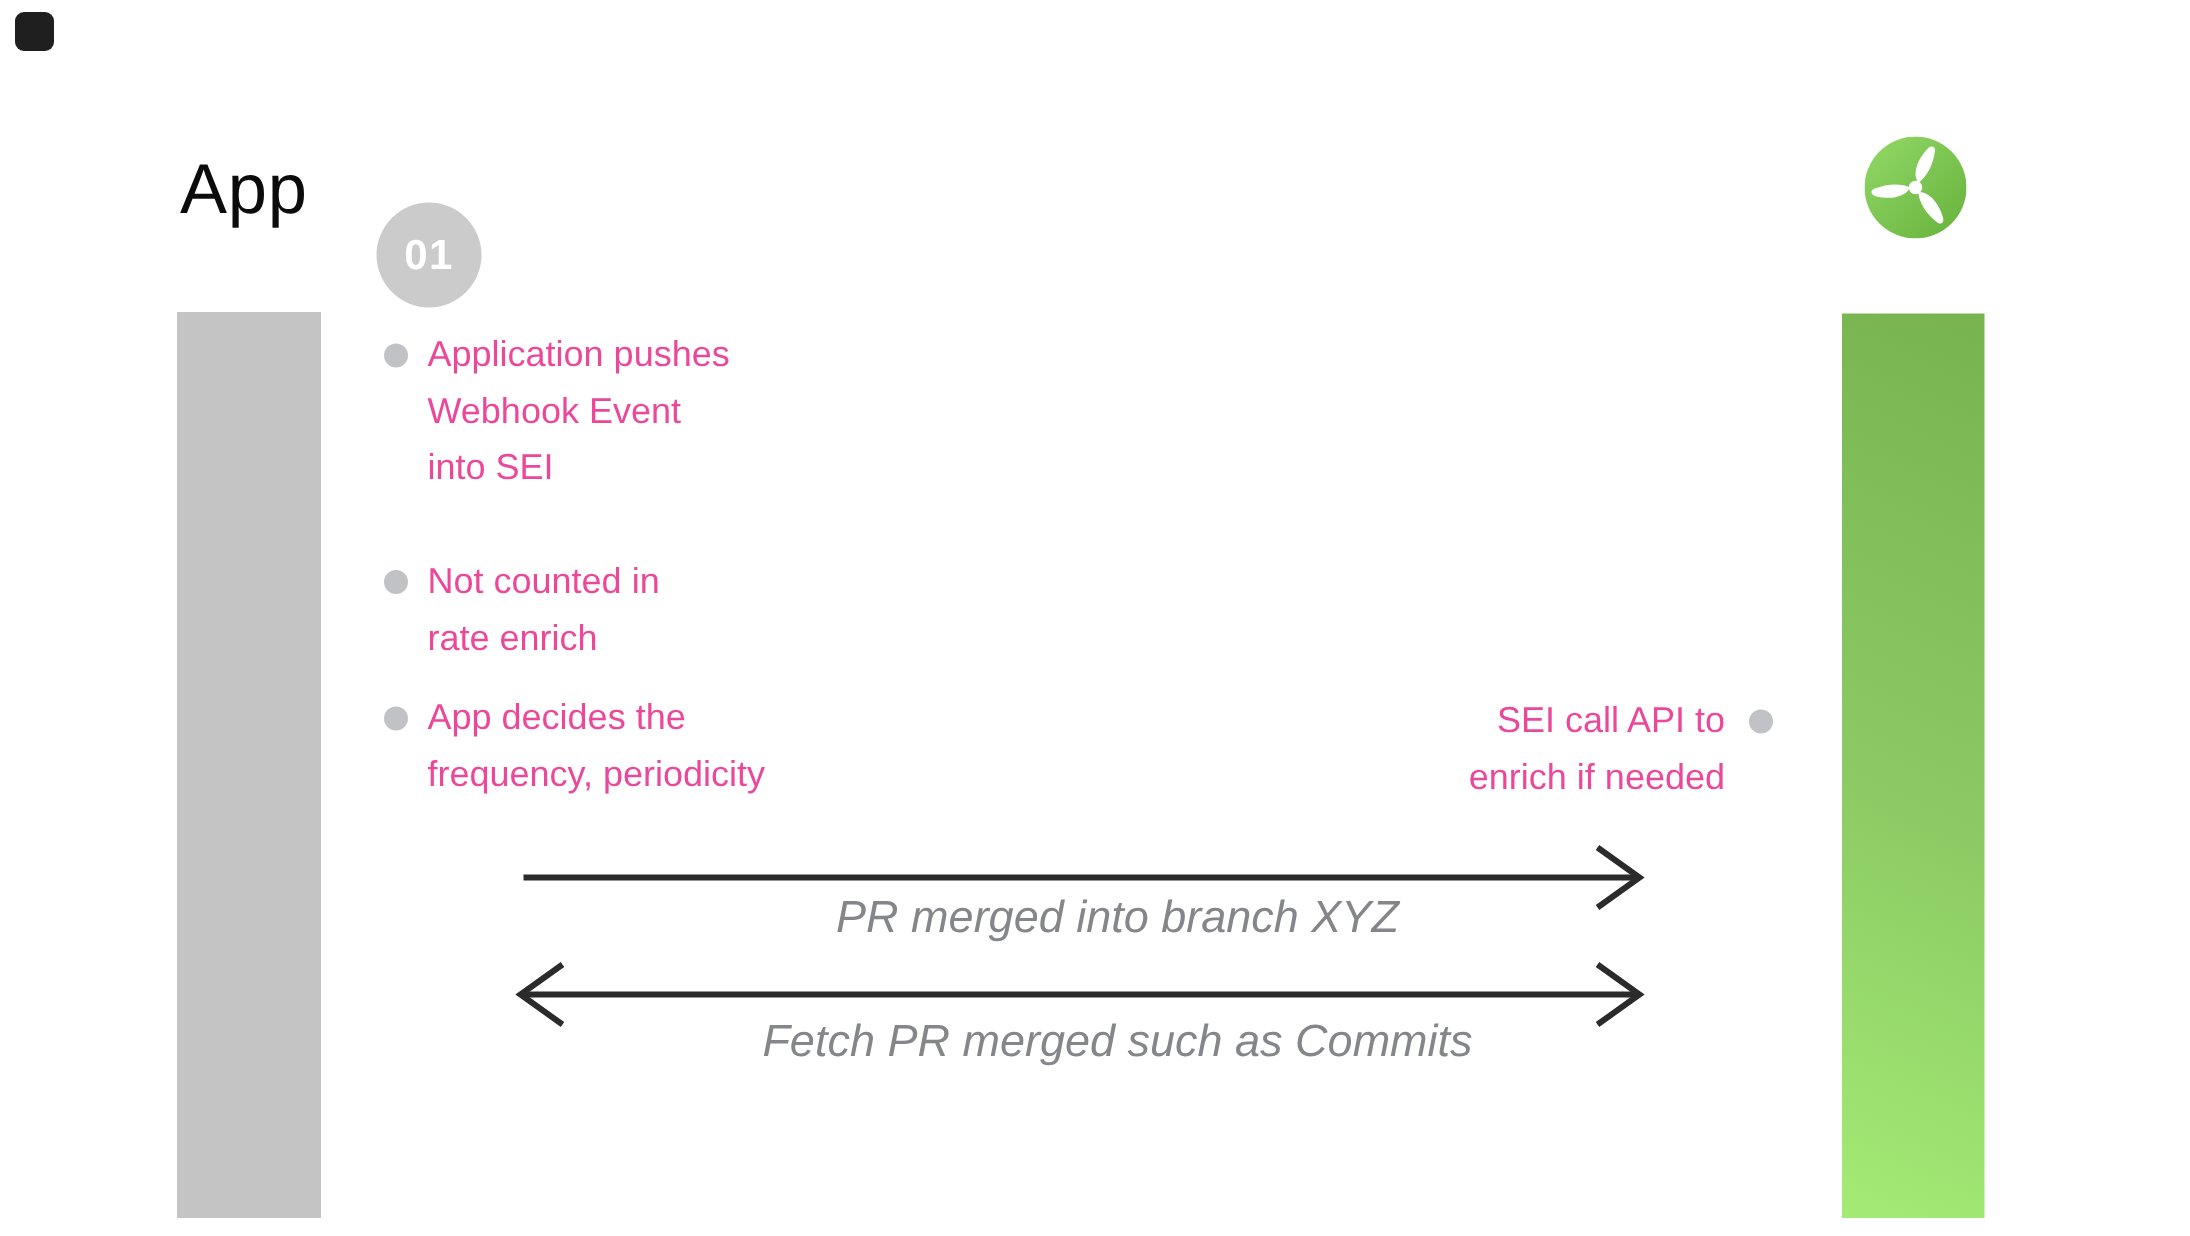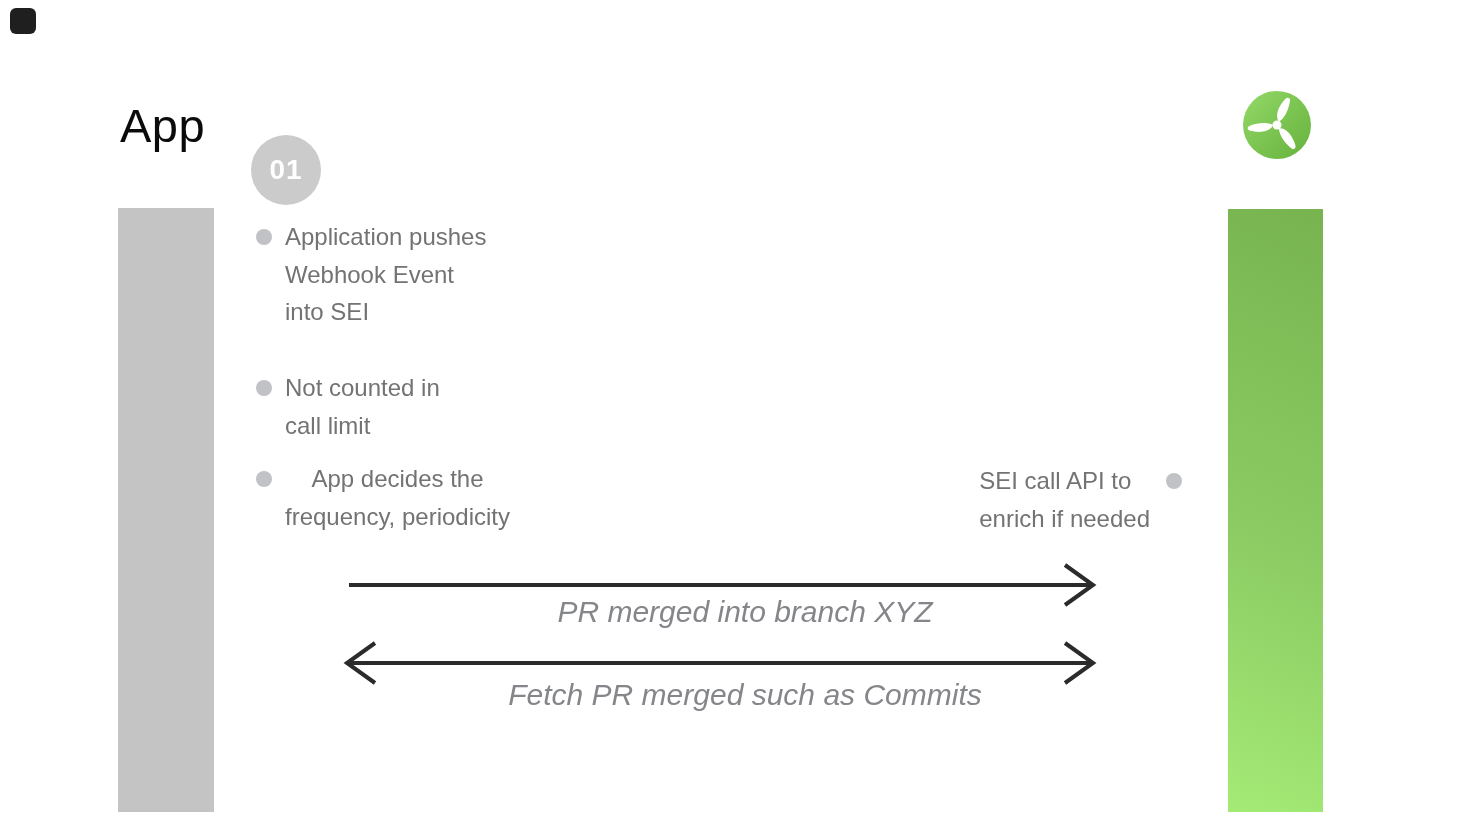--- a/index.html
+++ b/index.html
@@ -70,44 +70,44 @@
   }
   .bullet-item {
     position: absolute;
     left: 256px;
     display: flex;
     align-items: flex-start;
     gap: 13px;
   }
   .bullet-item.i1 { top: 218px; }
   .bullet-item.i2 { top: 369px; }
-  .bullet-item.i3 { top: 460px; text-align: center; }
+  .bullet-item.i3 { top: 460px; }
   .dot {
     width: 16px; height: 16px;
     border-radius: 50%;
     background: #c1c2c6;
     margin-top: 11px;
     flex: 0 0 auto;
   }
   .bullet-text {
     font-size: 24px;
     line-height: 37.5px;
-    color: #737373;
+    color: #ec4899;
     white-space: pre-line;
   }
   .sei-bullet {
     position: absolute;
     left: 862px; top: 462px;
     width: 320px;
     display: flex;
     justify-content: flex-end;
     align-items: flex-start;
     gap: 16px;
   }
-  .sei-bullet .bullet-text { }
+  .sei-bullet .bullet-text { text-align: right; }
   .arrows-svg {
     position: absolute;
     left: 340px; top: 563px;
     width: 770px; height: 130px;
   }
   .arrow-label {
     position: absolute;
     left: 345px;
     width: 800px;
     text-align: center;
@@ -161,21 +161,21 @@
 
   <div class="bullet-item i1">
     <span class="dot"></span>
     <span class="bullet-text">Application pushes
 Webhook Event
 into SEI</span>
   </div>
   <div class="bullet-item i2">
     <span class="dot"></span>
     <span class="bullet-text">Not counted in
-call limit</span>
+rate enrich</span>
   </div>
   <div class="bullet-item i3">
     <span class="dot"></span>
     <span class="bullet-text">App decides the
 frequency, periodicity</span>
   </div>
 
   <div class="sei-bullet">
     <span class="bullet-text">SEI call API to
 enrich if needed</span>

